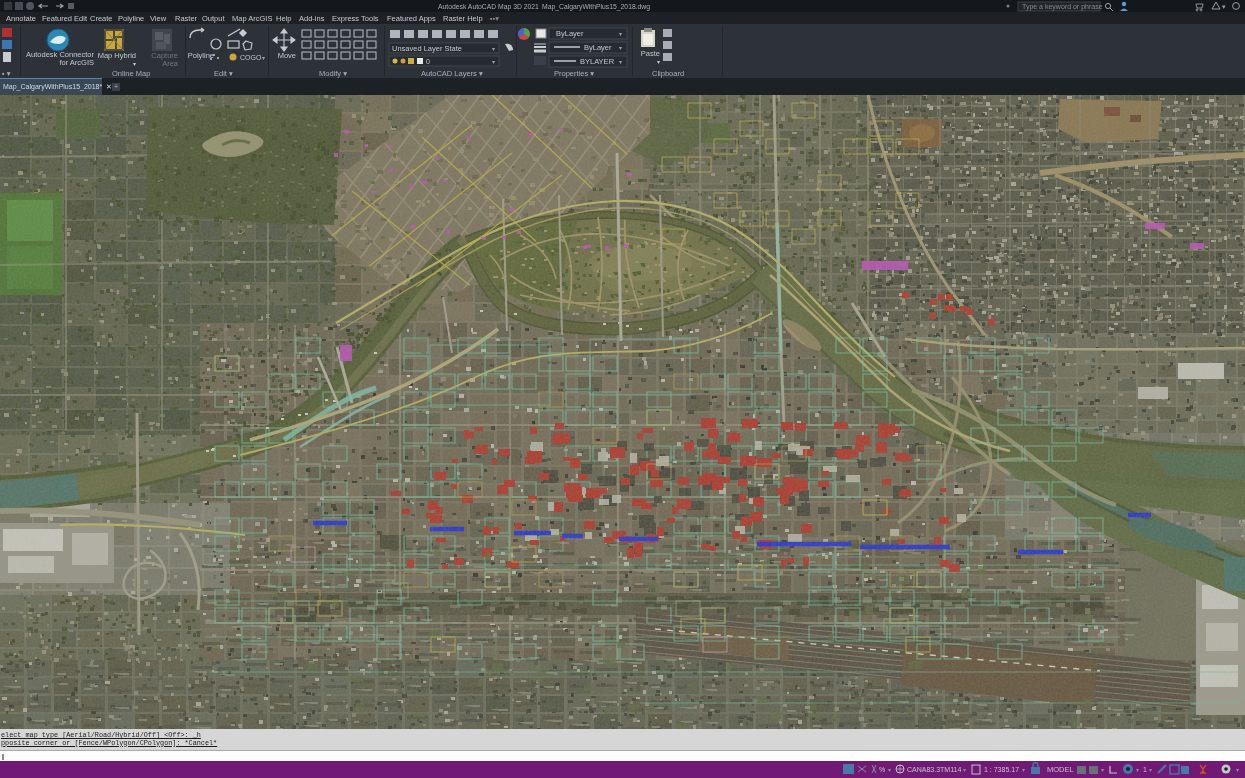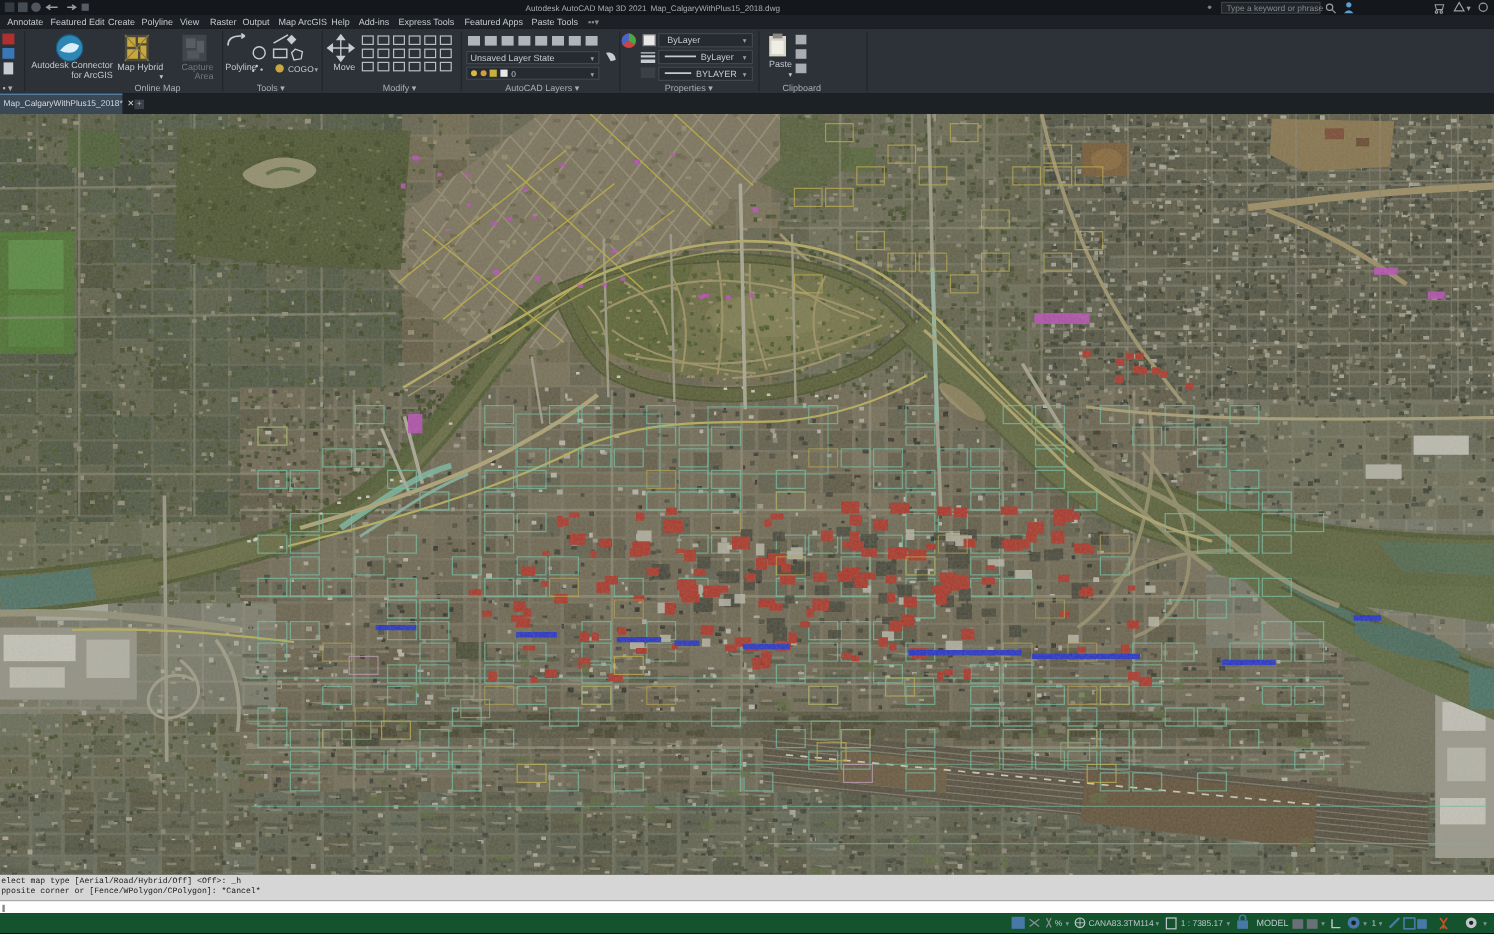--- a/index.html
+++ b/index.html
@@ -3,23 +3,23 @@
 <style>
 * { margin:0; padding:0; box-sizing:border-box; }
 html,body { width:1245px; height:778px; overflow:hidden; background:#000; }
 body { font-family:"Liberation Sans", sans-serif; position:relative; }
 .titlebar { position:absolute; left:0; top:0; width:1245px; height:12px; background:#14171b; }
 .menubar { position:absolute; left:0; top:12px; width:1245px; height:12px; background:#1d2125; color:#c6cacd; font-size:7.5px; }
 .menubar span { position:absolute; top:2px; }
 .ribbon { position:absolute; left:0; top:24px; width:1245px; height:54px; background:#2d3239; }
 .tabbar { position:absolute; left:0; top:78px; width:1245px; height:17px; background:#1c2126; }
 .maparea { position:absolute; left:0; top:95px; width:1245px; height:634px; filter:blur(0.4px); }
-.cmd { position:absolute; left:0; top:729px; width:1245px; height:21px; background:#d6d6d6; font-family:"Liberation Mono", monospace; font-size:6.8px; color:#1a1a1a; line-height:7.5px; padding:3px 0 0 1px; }
+.cmd { position:absolute; left:0; top:729px; width:1245px; height:21px; background:#d6d6d6; font-family:"Liberation Mono", monospace; font-size:6.8px; color:#1a1a1a; line-height:7.5px; padding:3px 0 0 1px;text-decoration:underline; }
 .cmdinput { position:absolute; left:0; top:750px; width:1245px; height:11px; background:#ffffff; border-top:1px solid #a8a8a8; }
-.statusbar { position:absolute; left:0; top:761px; width:1245px; height:17px; background:#14532d; color:#c2c7cc; font-size:8px; }
+.statusbar { position:absolute; left:0; top:761px; width:1245px; height:17px; background:#701a75; color:#c2c7cc; font-size:8px; }
 .panel-label { position:absolute; top:45px; font-size:7.5px; color:#a9aeb4; }
 .ribbon .sep { position:absolute; top:2px; width:1px; height:50px; background:#22262c; }
 .icon-label { position:absolute; font-size:7.5px; color:#c3c8cd; text-align:right; line-height:8px; }
 .tab { position:absolute; left:0; top:0; width:102px; height:17px; background:#3a4754; color:#d4dae0; font-size:7px; line-height:16px; padding-left:3px; border-top:1px solid #5a88b0; white-space:nowrap; }
 </style></head>
 <body>
 
 <div class="titlebar">
   <svg width="1245" height="12" style="position:absolute;left:0;top:0">
     <rect x="4" y="2" width="8" height="8" fill="#333a40"></rect>
@@ -50,21 +50,21 @@
   <span style="left:90px">Create</span>
   <span style="left:118px">Polyline</span>
   <span style="left:150px">View</span>
   <span style="left:175px">Raster</span>
   <span style="left:202px">Output</span>
   <span style="left:232px">Map ArcGIS</span>
   <span style="left:276px">Help</span>
   <span style="left:299px">Add-ins</span>
   <span style="left:332px">Express Tools</span>
   <span style="left:387px">Featured Apps</span>
-  <span style="left:443px">Paste Tools</span>
+  <span style="left:443px">Raster Help</span>
   <span style="left:490px;color:#888">▪▪▾</span>
 </div>
 
 <div class="ribbon">
   <svg width="1245" height="54" style="position:absolute;left:0;top:0">
     <rect x="2" y="4" width="10" height="9" fill="#b03030"></rect>
     <rect x="2" y="16" width="10" height="9" fill="#3a77b5"></rect>
     <rect x="3" y="28" width="8" height="10" fill="#c8ccd0"></rect>
     <circle cx="58" cy="16" r="11" fill="#2e86b5"></circle>
     <circle cx="58" cy="16" r="11" fill="none" stroke="#1a5a80"></circle>
@@ -162,21 +162,21 @@
   <span class="icon-label" style="left:638px;top:26px;width:22px">Paste<br><span style="font-size:6px">▾</span></span>
   <div class="sep" style="left:20px"></div>
   <div class="sep" style="left:185px"></div>
   <div class="sep" style="left:268px"></div>
   <div class="sep" style="left:384px"></div>
   <div class="sep" style="left:516px"></div>
   <div class="sep" style="left:632px"></div>
   <div class="sep" style="left:722px"></div>
   <span class="panel-label" style="left:2px">▪ ▾</span>
   <span class="panel-label" style="left:112px">Online Map</span>
-  <span class="panel-label" style="left:214px">Tools ▾</span>
+  <span class="panel-label" style="left:214px">Edit ▾</span>
   <span class="panel-label" style="left:319px">Modify ▾</span>
   <span class="panel-label" style="left:421px">AutoCAD Layers ▾</span>
   <span class="panel-label" style="left:554px">Properties ▾</span>
   <span class="panel-label" style="left:652px">Clipboard</span>
 </div>
 
 <div class="tabbar">
   <div class="tab">Map_CalgaryWithPlus15_2018*&nbsp; ✕</div>
   <div style="position:absolute;left:112px;top:5px;width:8px;height:8px;background:#3a4149;color:#aab0b6;font-size:7px;text-align:center;line-height:8px">+</div>
 </div>

